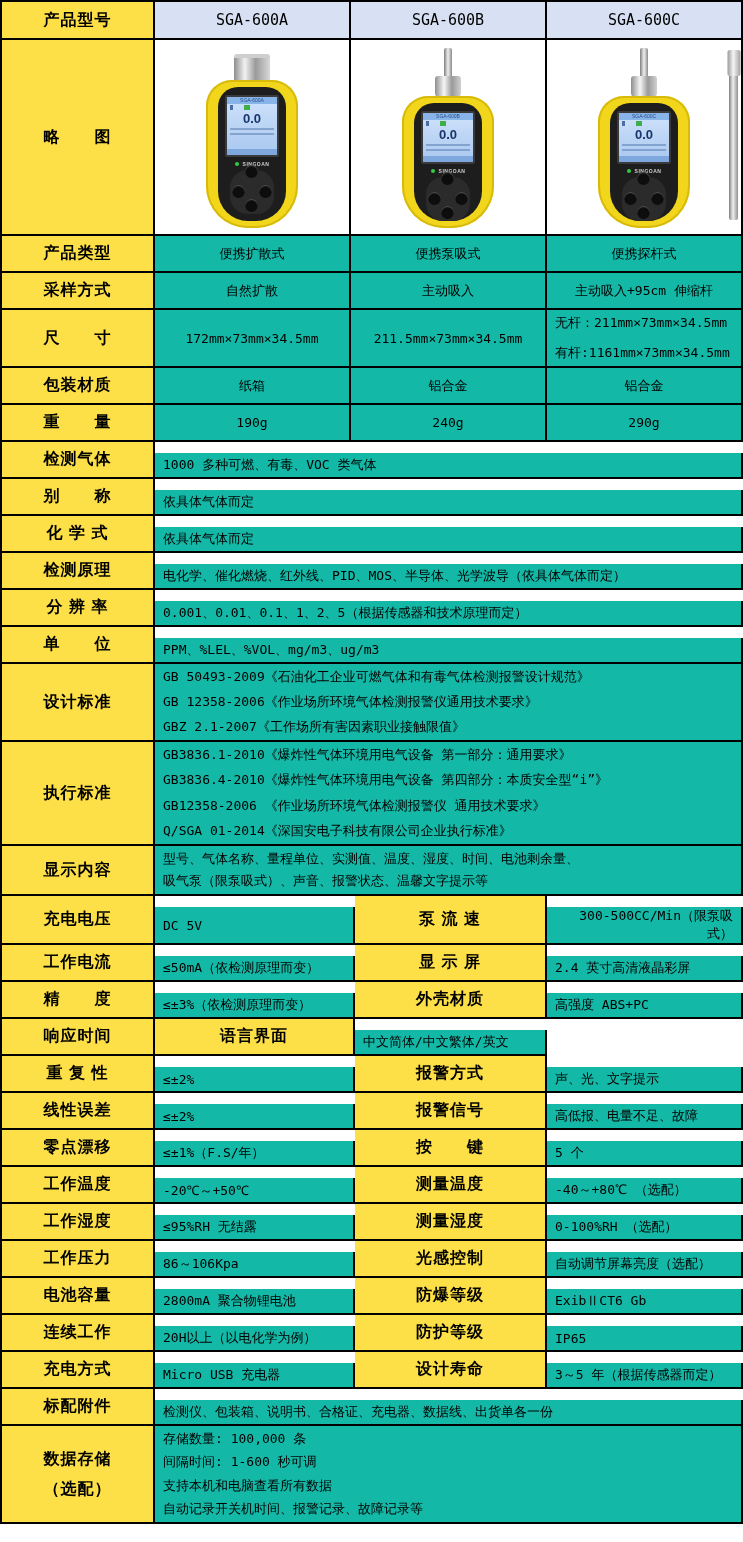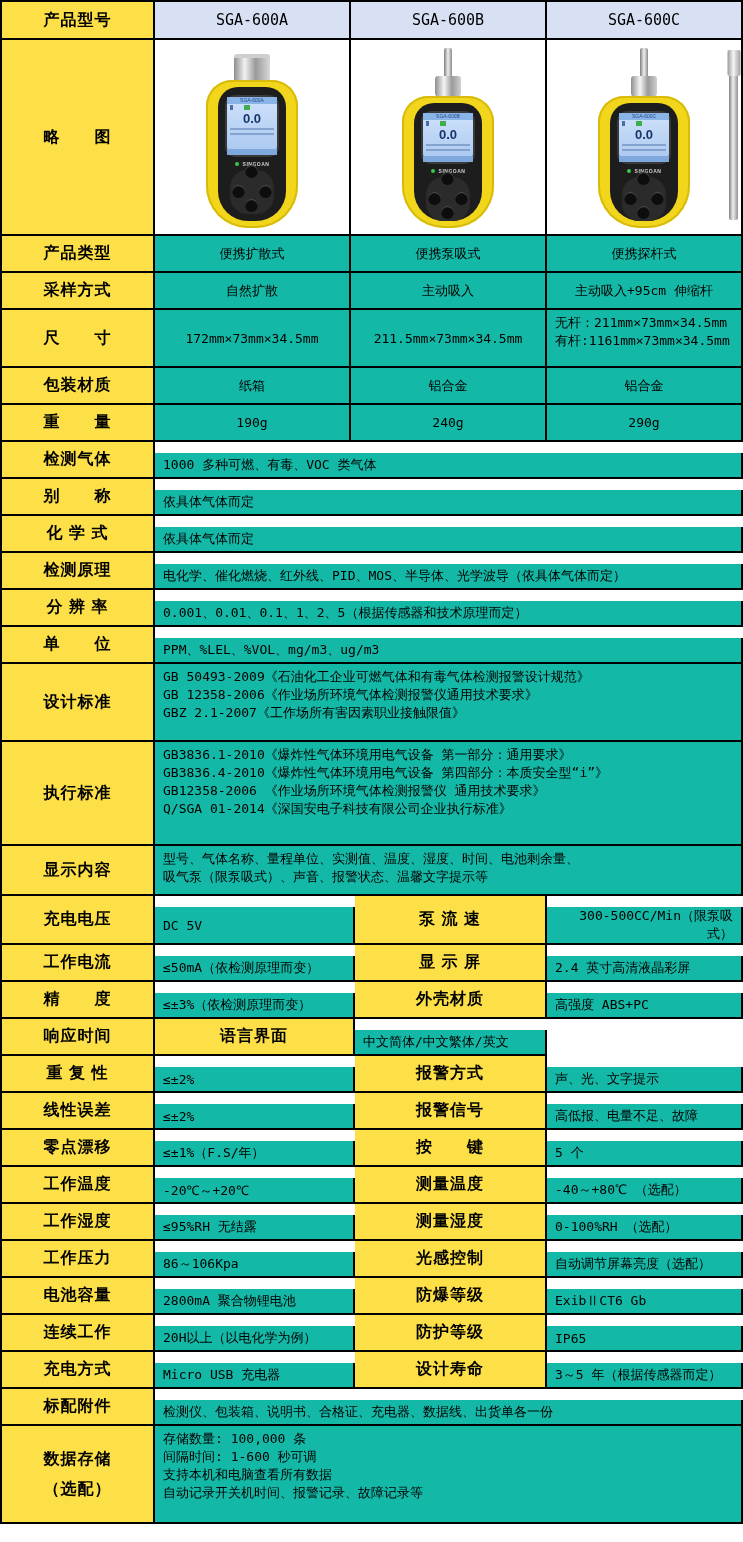--- a/index.html
+++ b/index.html
@@ -34,21 +34,21 @@
   .val {
     background: #14b8a6;
     font-family: "DejaVu Sans Mono", "Liberation Sans", sans-serif;
     font-size: 13px;
   }
   .val.center { justify-content: center; text-align: center; }
   .val.left   { justify-content: flex-start; text-align: right; padding: 0 8px; margin-top: 11px; }
   .val.multi  {
     flex-direction: column;
     align-items: flex-start;
-    justify-content: flex-start;
+    justify-content: space-between;
     padding: 4px 8px;
   }
   .hdr-model { background: #D8E1F3; font-size: 15px; font-family: "DejaVu Sans Mono", "Liberation Sans", sans-serif; }
   .lbl.two-line { flex-direction: column; line-height: 1.9; }
 
   .h38  { min-height: 38px; }
   .h37  { min-height: 37px; }
   .h58  { min-height: 58px; }
   .h78  { min-height: 78px; }
   .h104 { min-height: 104px; }
@@ -90,21 +90,21 @@
     position: absolute; top: 7px; left: 50%; transform: translateX(-50%);
     width: 68px; height: 134px;
     background: #1d1d1d;
     border-radius: 20px 20px 30px 30px;
     display: flex; flex-direction: column; align-items: center;
   }
   .dev-body.short .panel { height: 118px; }
   .screen {
     margin-top: 8px; width: 54px; height: 62px;
     background: linear-gradient(#cfe2fb,#a9c7ef);
-    border: 2px solid #3a3a3a; border-radius: 10px;
+    border: 2px solid #3a3a3a; border-radius: 2px;
     display: flex; flex-direction: column; align-items: center;
   }
   .dev-body.short .screen { height: 54px; }
   .scr-title { font-size: 5px; color: #274e8d; background: #89b4e8; width: 100%; text-align: center; line-height: 7px; }
   .scr-icons { width: 90%; height: 5px; background:
       linear-gradient(90deg,#4a6fa5 0 3px, transparent 3px 14px, #3fae4a 14px 20px, transparent 20px);
       margin-top: 1px; }
   .scr-value { font-size: 13px; font-weight: bold; color: #16366b; line-height: 18px; }
   .scr-rows { width: 88%; height: 10px;
       background: repeating-linear-gradient(#6d8fc0 0 2px, transparent 2px 5px); opacity:.7; }
@@ -372,21 +372,21 @@
 
   <div class="row g4b h37">
     <div class="cell lbl">零点漂移</div>
     <div class="cell val left">≤±1%（F.S/年）</div>
     <div class="cell lbl">按　　键</div>
     <div class="cell val left">5 个</div>
   </div>
 
   <div class="row g4b h37">
     <div class="cell lbl">工作温度</div>
-    <div class="cell val left">-20℃～+20℃</div>
+    <div class="cell val left">-20℃～+50℃</div>
     <div class="cell lbl">测量温度</div>
     <div class="cell val left">-40～+80℃ （选配）</div>
   </div>
 
   <div class="row g4b h37">
     <div class="cell lbl">工作湿度</div>
     <div class="cell val left">≤95%RH 无结露</div>
     <div class="cell lbl">测量湿度</div>
     <div class="cell val left">0-100%RH （选配）</div>
   </div>

